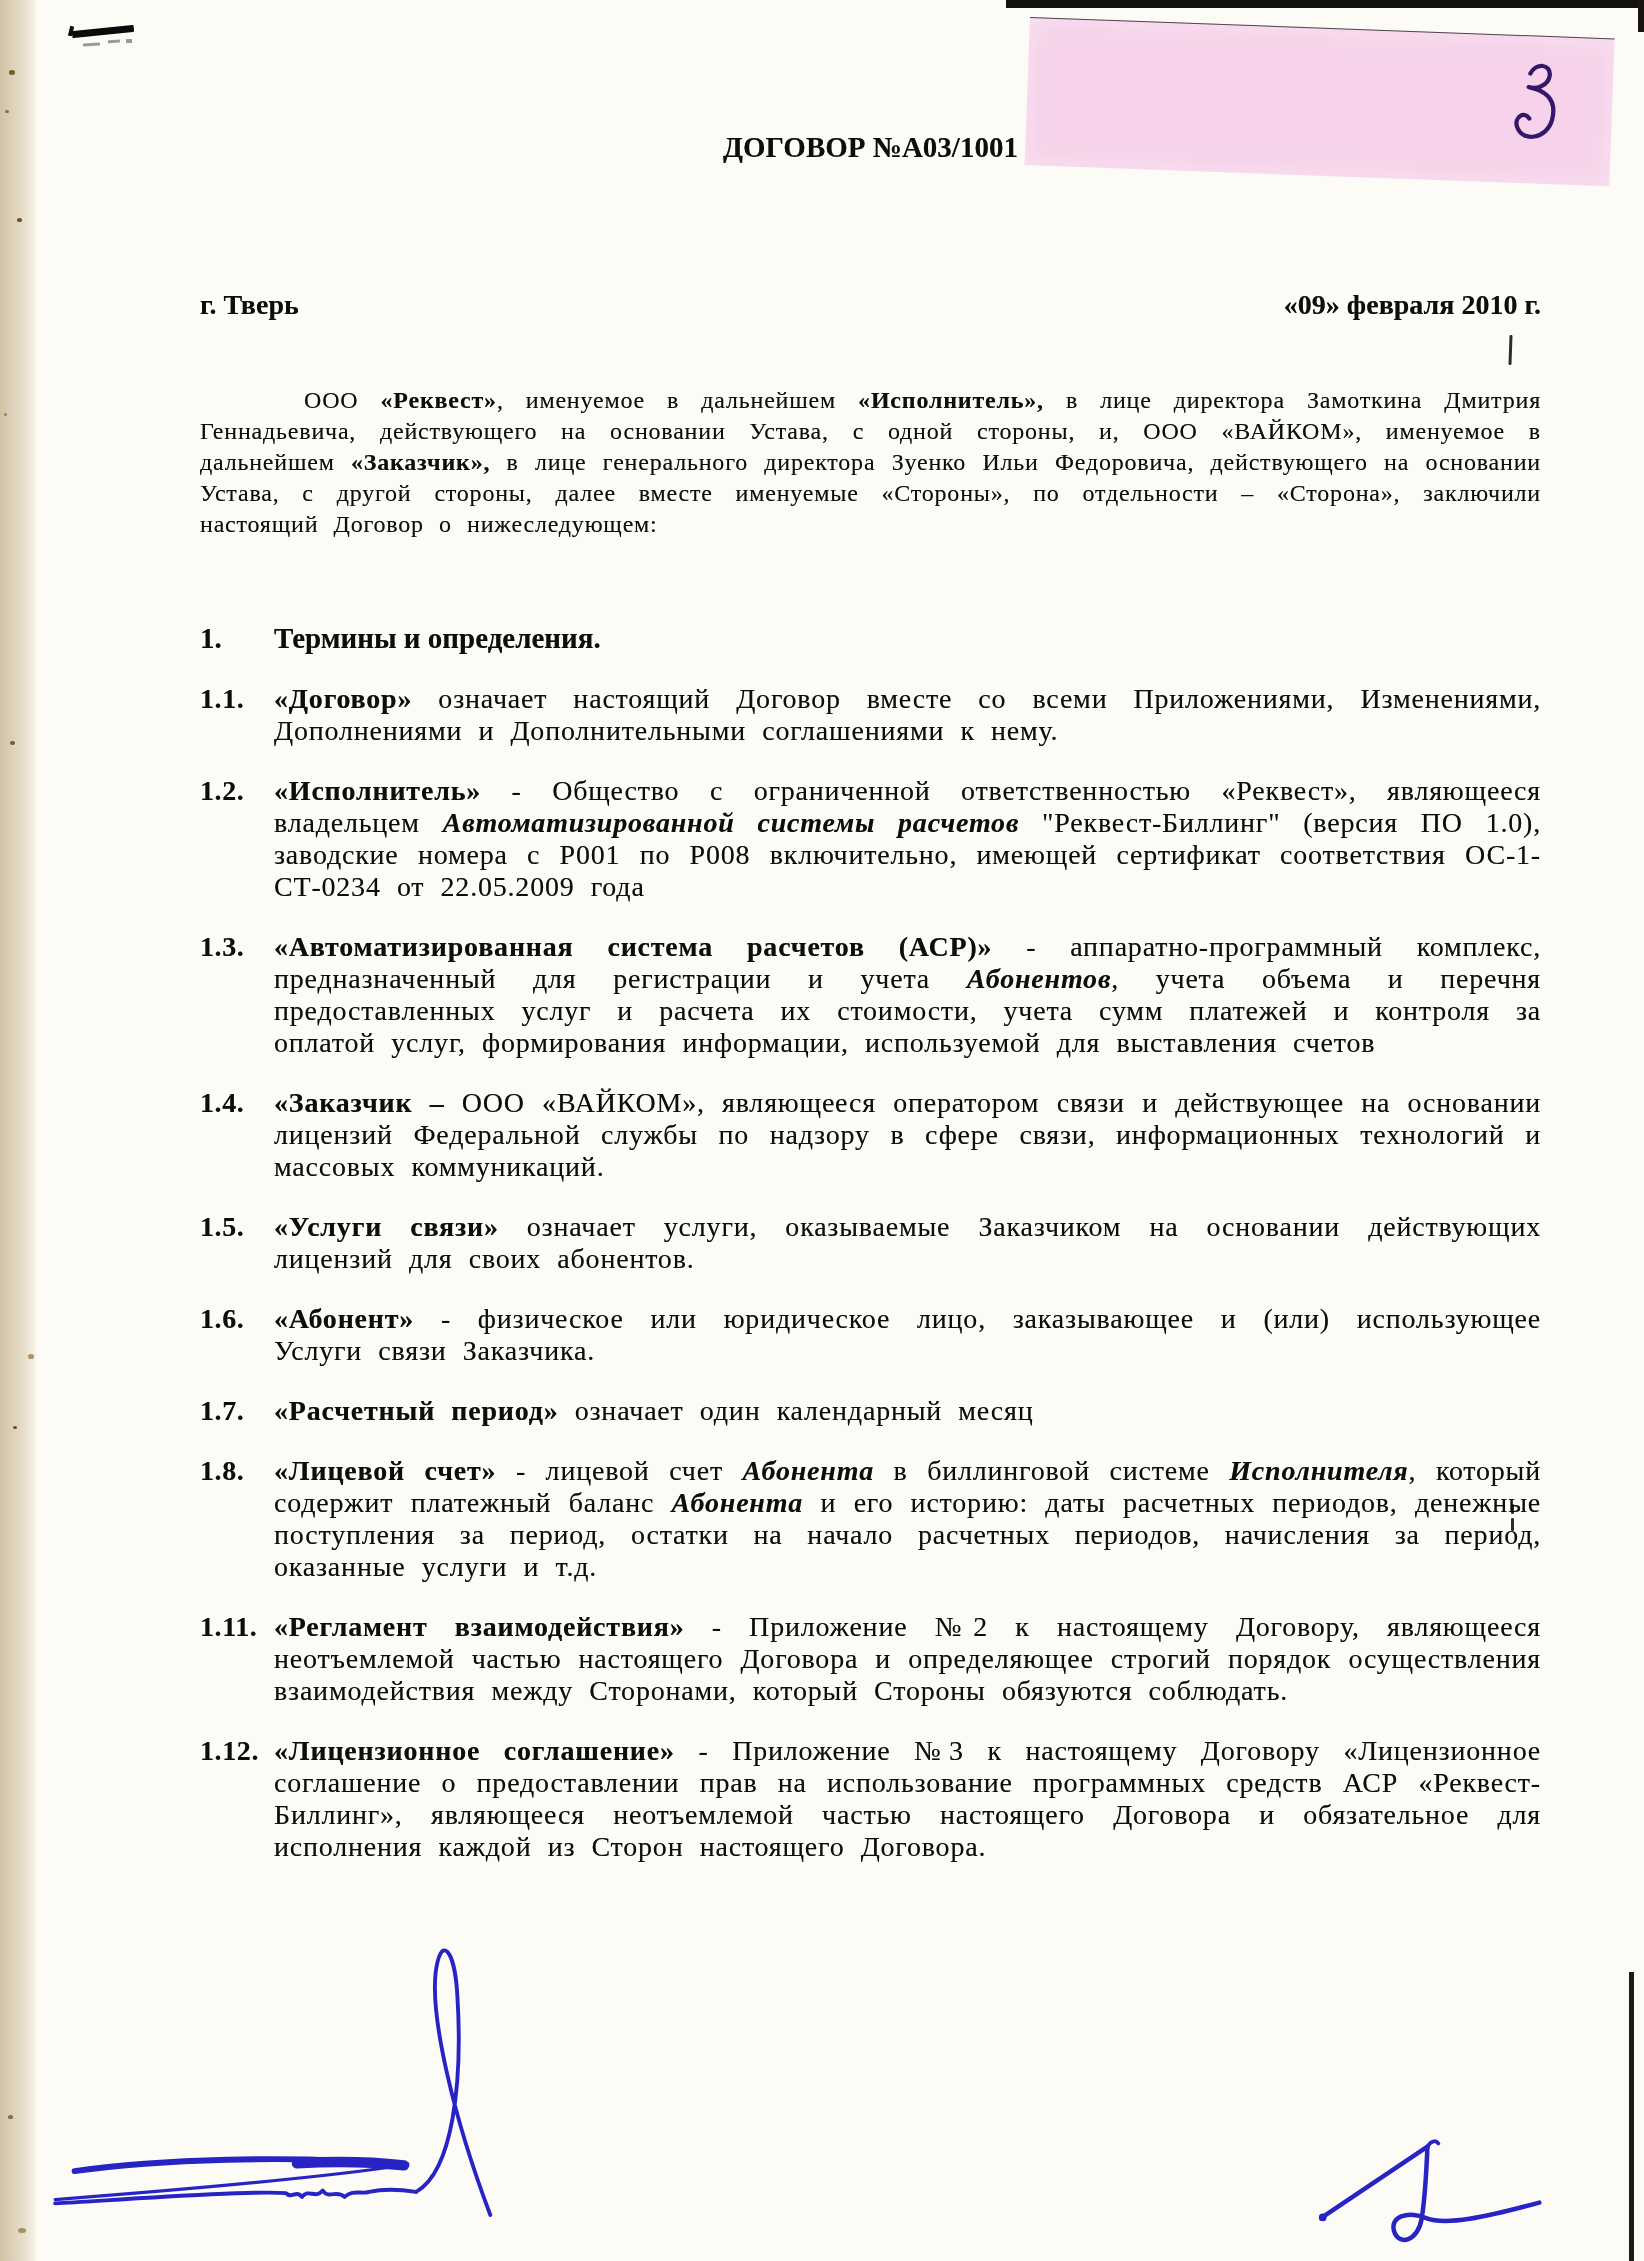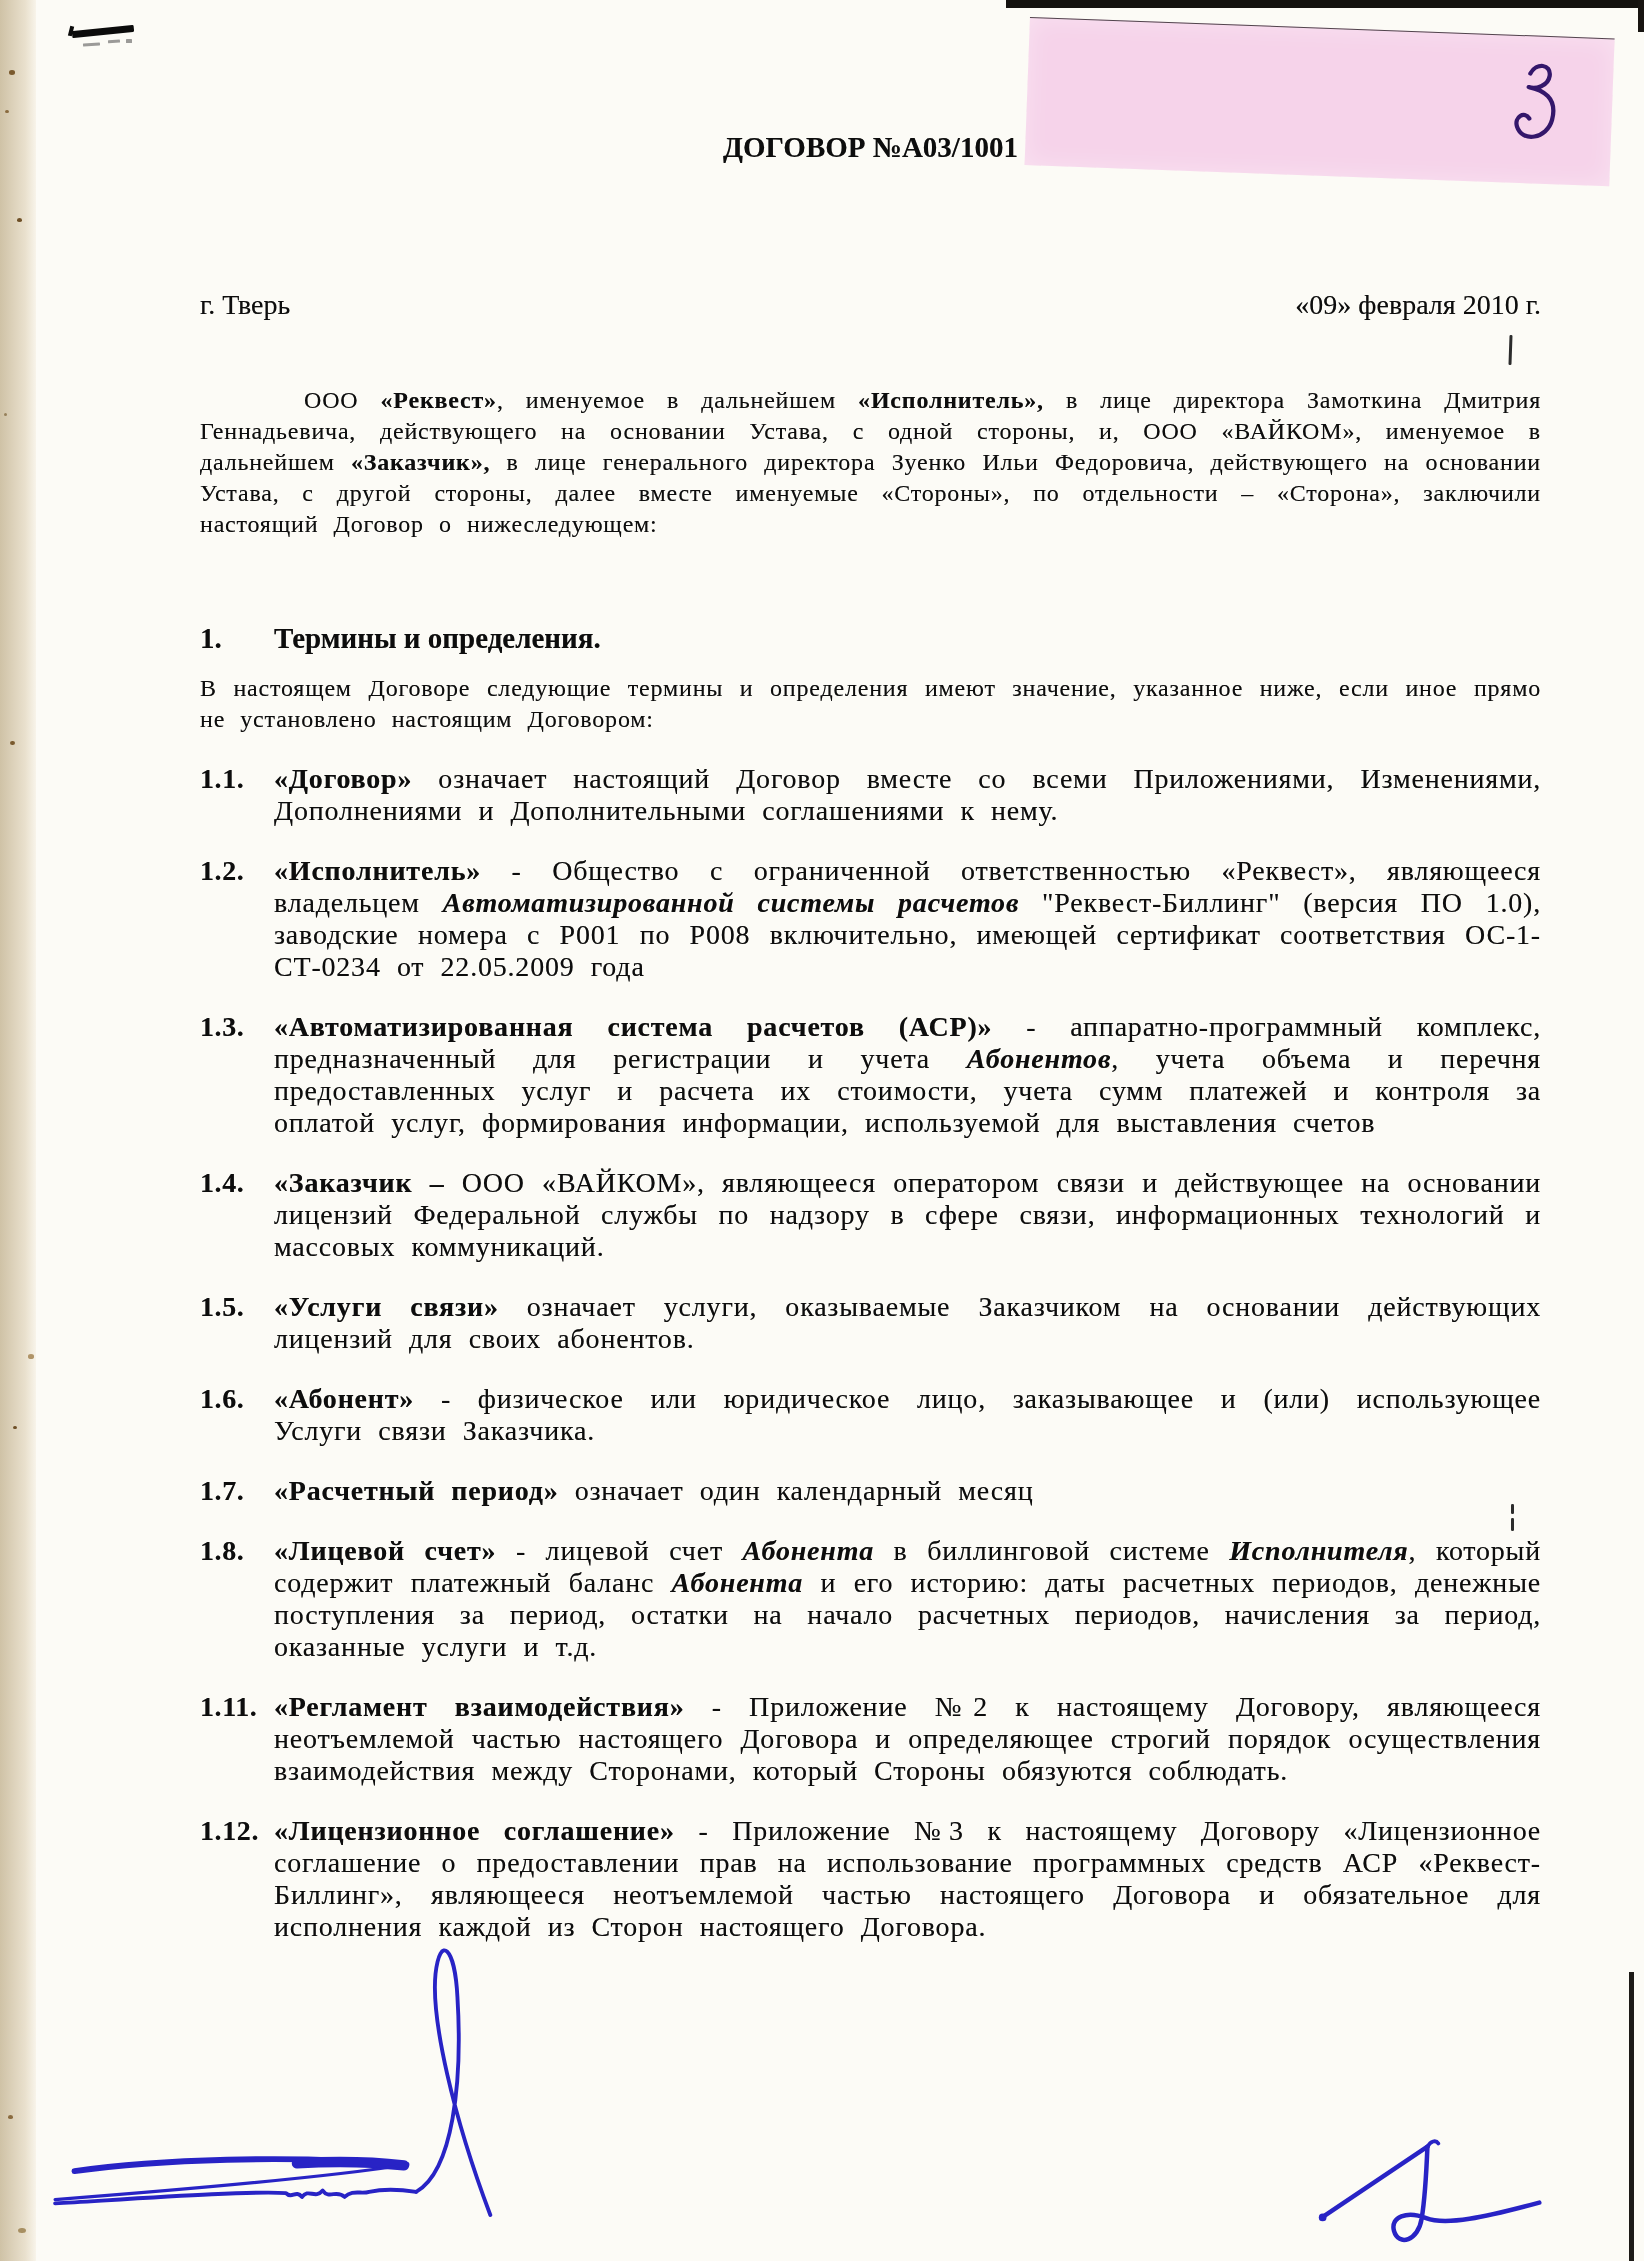--- a/index.html
+++ b/index.html
@@ -26,21 +26,21 @@
   .sticky-note{position:absolute;left:1030px;top:17px;width:585px;height:147px;
     background:var(--note_pink,#f6d3ea);
     border-top:1.9px solid rgba(35,28,32,.78);
     transform:rotate(2.1deg);transform-origin:top left;
     box-shadow:inset 0 0 26px rgba(255,255,255,.35);}
   .note-digit{position:absolute;left:485px;top:23px;width:57px;height:92px;color:var(--note_digit,#34176b);}
   
   .content{position:absolute;left:200px;top:0;width:1341px;}
   .title{margin:132px 0 0;font-size:29px;line-height:1.1;font-weight:700;text-align:center;}
   .meta-row{display:flex;justify-content:space-between;margin-top:126px;
-    font-size:28px;font-weight:400;line-height:1.1;}
+    font-size:28px;font-weight:700;line-height:1.1;}
   .body-text{font-size:24px;line-height:31px;text-align:justify;
     letter-spacing:0.8px;word-spacing:8.4px;}
   .intro{margin-top:64px;text-indent:104px;}
   .sec-head{display:flex;margin-top:83px;font-size:29px;font-weight:700;line-height:1.1;}
   .sec-num{flex:0 0 74px;}
   .lead{margin-top:18px;}
   .terms{margin-top:0;}
   .term{display:flex;margin-top:28px;}
   .term-num{flex:0 0 74px;font-size:28px;line-height:32px;letter-spacing:0.6px;font-weight:bold;}
   .term-text{flex:1;font-size:28px;line-height:32px;text-align:justify;
@@ -97,21 +97,20 @@
       <span>«09» февраля 2010 г.</span>
     </div>
 
     <p class="body-text intro"><span class="">ООО </span><span class="b ">«Реквест»</span><span class="">, именуемое в дальнейшем </span><span class="b ">«Исполнитель»,</span><span class=""> в лице директора Замоткина Дмитрия Геннадьевича, действующего на основании Устава, с одной стороны, и, ООО «ВАЙКОМ», именуемое в дальнейшем </span><span class="b ">«Заказчик»,</span><span class=""> в лице генерального директора Зуенко Ильи Федоровича, действующего на основании Устава, с другой стороны, далее вместе именуемые «Стороны», по отдельности – «Сторона», заключили настоящий Договор о нижеследующем:</span></p>
 
     <div class="sec-head">
       <span class="sec-num">1.</span>
       <span>Термины и определения.</span>
     </div>
 
-    <p class="body-text lead">В настоящем Договоре следующие термины и определения имеют значение, указанное ниже, если иное прямо не установлено настоящим Договором:</p>
 
     <div class="terms">
     <div class="term">
       <span class="term-num">1.1.</span>
       <span class="term-text"><span class="b ">«Договор»</span><span class=""> означает настоящий Договор вместе со всеми Приложениями, Изменениями, Дополнениями и Дополнительными соглашениями к нему.</span></span>
     </div>
 
     <div class="term">
       <span class="term-num">1.2.</span>
       <span class="term-text"><span class="b ">«Исполнитель»</span><span class=""> - Общество с ограниченной ответственностью «Реквест», являющееся владельцем </span><span class="b i">Автоматизированной системы расчетов</span><span class=""> "Реквест-Биллинг" (версия ПО 1.0), заводские номера с Р001 по Р008 включительно, имеющей сертификат соответствия ОС-1-СТ-0234 от 22.05.2009 года</span></span>

